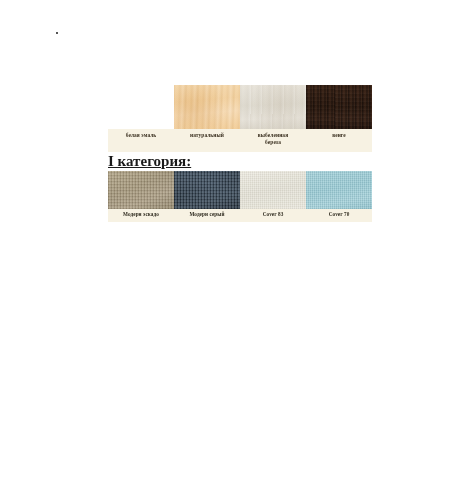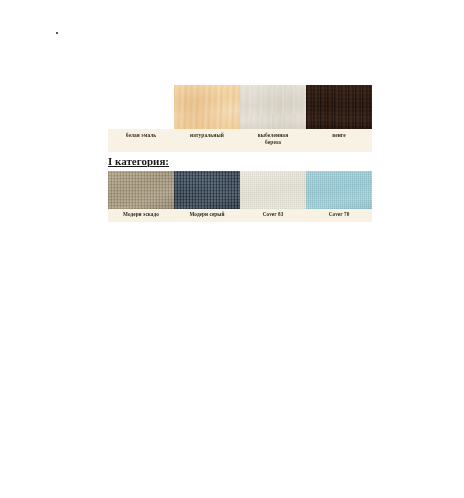--- a/index.html
+++ b/index.html
@@ -95,21 +95,21 @@
     color: #2e2a1e;
   }
 
   
   .section-heading {
     position: absolute;
     left: 108px;
     top: 155px;
     font-family: "Liberation Serif", serif;
     font-weight: bold;
-    font-size: 11px;
+    font-size: 15px;
     line-height: 13px;
     color: #1a1a1a;
     text-decoration: underline;
     white-space: nowrap;
   }
 
   
 
   
   .tex-white-enamel {

